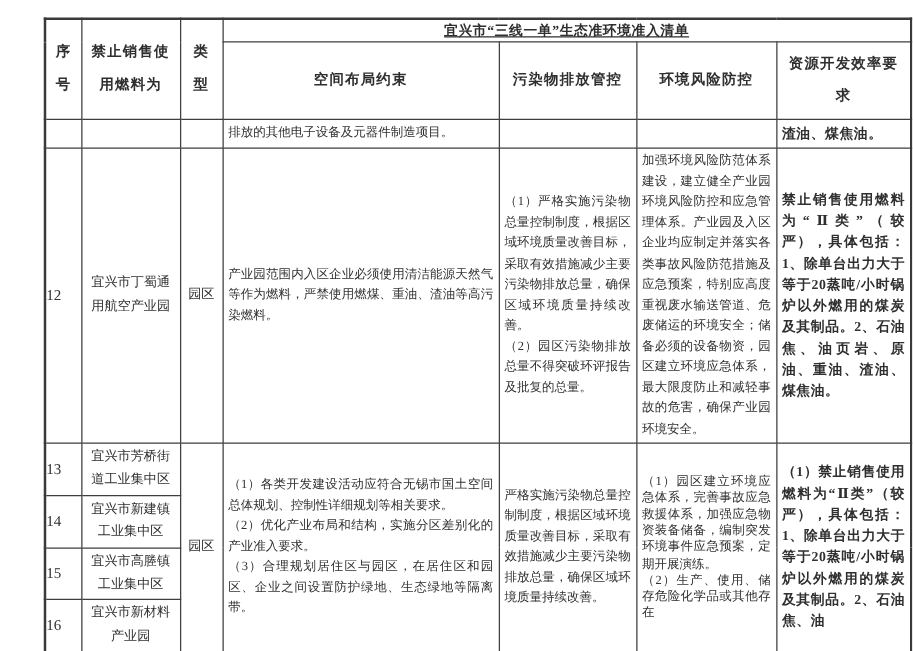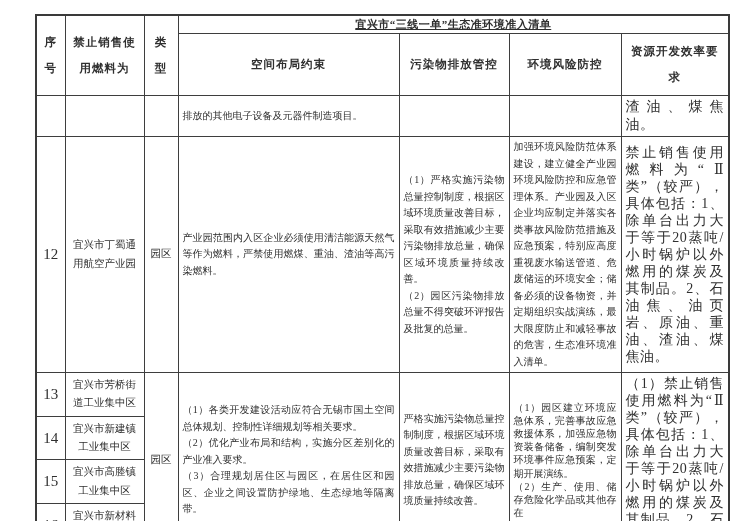--- a/index.html
+++ b/index.html
@@ -44,39 +44,39 @@
   }
   .hdr {
     font-weight: bold;
     text-align: center;
     font-size: 11.5px;
     letter-spacing: 1px;
     line-height: 2.2;
     padding: 2px 6px;
   }
   .num {
-    text-align: center;
-    font-size: 15px;
+    text-align: left;
+    font-size: 12px;
   }
   .name {
     text-align: center;
     font-size: 10.5px;
     line-height: 1.75;
     padding: 2px 3px;
   }
   .body {
     font-size: 10px;
     line-height: 16.5px;
     padding: 2px 4px;
     text-align: justify;
     text-align-last: left;
   }
   .pre   { white-space: pre-line; }
   .tight { line-height: 13.2px; }
-  .res   { font-size: 14px; line-height: 17px; letter-spacing: 0.5px; }
+  .res   { font-size: 11px; line-height: 17px; letter-spacing: 0.5px; font-weight: bold; }
   .carry { line-height: 18px; }
 
   .page-num {
     position: absolute;
     left: 0; right: 0;
     top: 488px;
     text-align: center;
     font-size: 11px;
     color: #3a3a3a;
   }
@@ -119,21 +119,21 @@
         <td class="body carry res">渣油、煤焦油。</td>
       </tr>
 
       <tr class="r-12">
         <td class="num">12</td>
         <td class="name">宜兴市丁蜀通用航空产业园</td>
         <td class="name">园区</td>
         <td class="body">产业园范围内入区企业必须使用清洁能源天然气等作为燃料，严禁使用燃煤、重油、渣油等高污染燃料。</td>
         <td class="body pre">（1）严格实施污染物总量控制制度，根据区域环境质量改善目标，采取有效措施减少主要污染物排放总量，确保区域环境质量持续改善。
 （2）园区污染物排放总量不得突破环评报告及批复的总量。</td>
-        <td class="body">加强环境风险防范体系建设，建立健全产业园环境风险防控和应急管理体系。产业园及入区企业均应制定并落实各类事故风险防范措施及应急预案，特别应高度重视废水输送管道、危废储运的环境安全；储备必须的设备物资，并定期组织实战演练，最大限度防止和减轻事故的危害，生态准环境准入清单。</td>
+        <td class="body">加强环境风险防范体系建设，建立健全产业园环境风险防控和应急管理体系。产业园及入区企业均应制定并落实各类事故风险防范措施及应急预案，特别应高度重视废水输送管道、危废储运的环境安全；储备必须的设备物资，园区建立环境应急体系，最大限度防止和减轻事故的危害，确保产业园环境安全。</td>
         <td class="body res">禁止销售使用燃料为“Ⅱ类”（较严），具体包括：1、除单台出力大于等于20蒸吨/小时锅炉以外燃用的煤炭及其制品。2、石油焦、油页岩、原油、重油、渣油、煤焦油。</td>
       </tr>
 
       <tr class="r-g">
         <td class="num">13</td>
         <td class="name">宜兴市芳桥街道工业集中区</td>
         <td class="name" rowspan="4">园区</td>
         <td class="body pre" rowspan="4">（1）各类开发建设活动应符合无锡市国土空间总体规划、控制性详细规划等相关要求。
 （2）优化产业布局和结构，实施分区差别化的产业准入要求。
 （3）合理规划居住区与园区，在居住区和园区、企业之间设置防护绿地、生态绿地等隔离带。</td>

